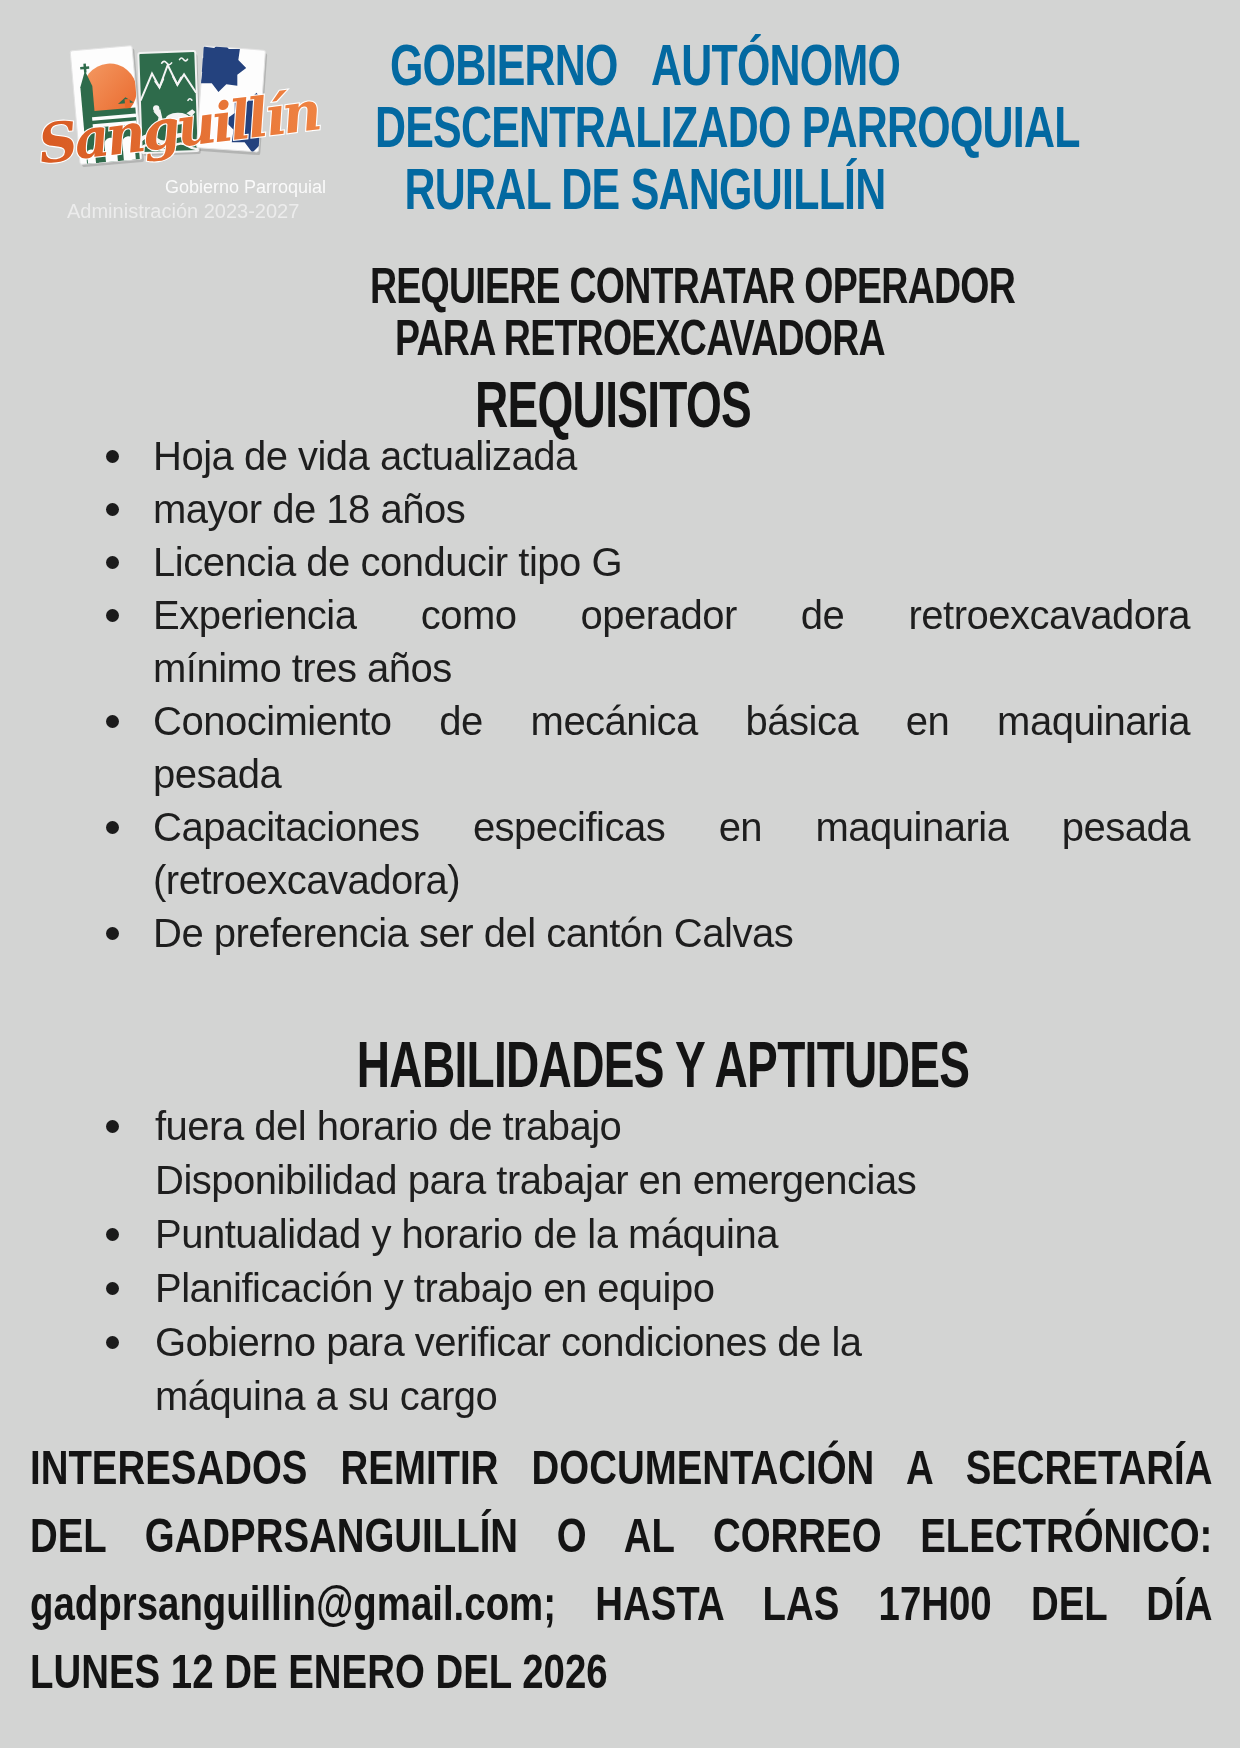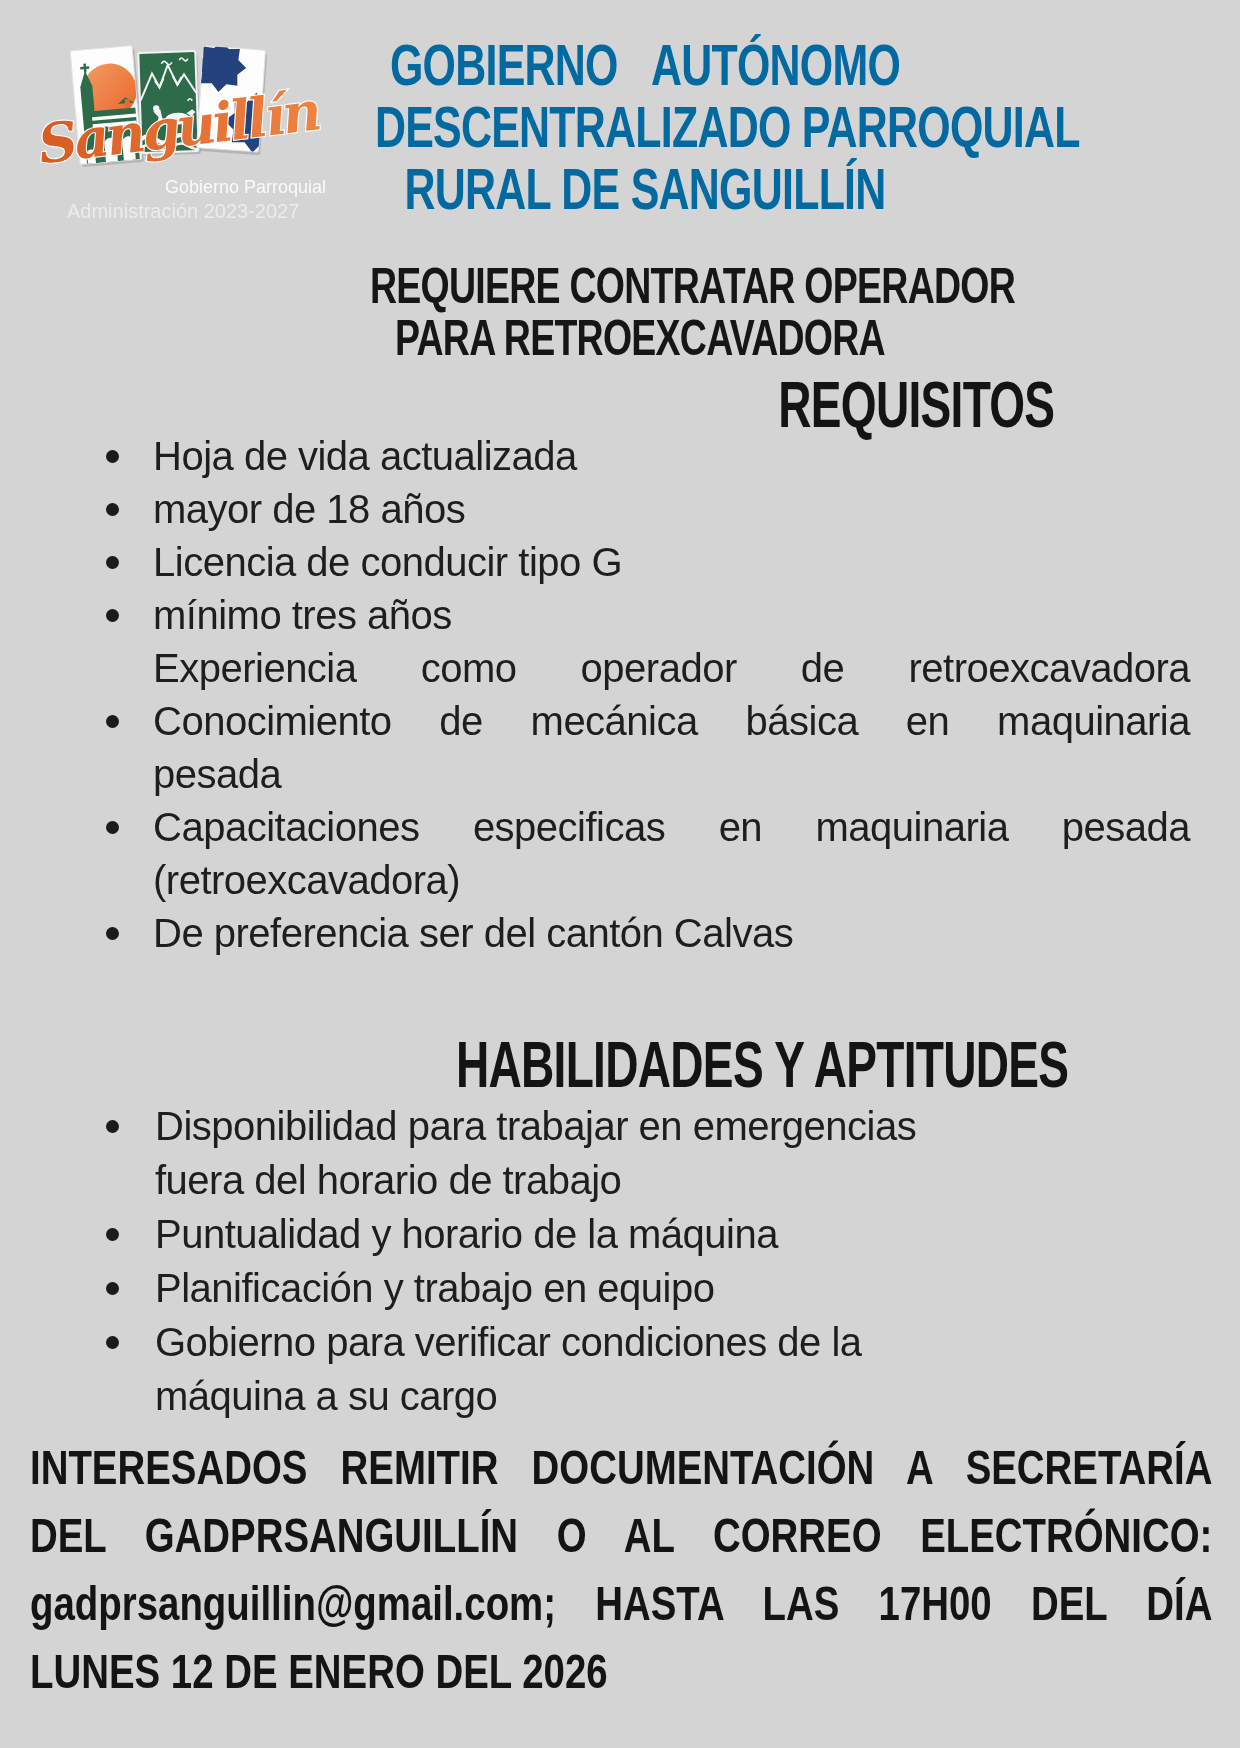--- a/index.html
+++ b/index.html
@@ -27,21 +27,21 @@
     left:280px;top:244px;width:720px;
     text-align:center;
     font-weight:700;font-size:50px;line-height:52px;
     color:#161616;letter-spacing:-1px;white-space:nowrap;margin-top:16px;
   }
   .subtitle .sl{transform:scaleX(0.75);transform-origin:50% 50%;}
 
   
   .heading{
     font-weight:700;font-size:64px;line-height:64px;
-    color:#141414;text-align:right;white-space:nowrap;letter-spacing:-1px;
+    color:#141414;text-align:center;white-space:nowrap;letter-spacing:-1px;
   }
   .heading .hx{transform:scaleX(0.72);transform-origin:50% 50%;}
   .heading1{left:0;top:373px;width:1226px;}
   .heading2{left:100px;top:1033px;width:1126px;}
 
   
   .blist{left:105px;width:1085px;}
   .list1{top:430px;}
   .list2{top:1099px;}
   .li{position:relative;}
@@ -182,22 +182,22 @@
   <div class="li">
     <span class="dot"></span>
     <div class="ln">mayor de 18 años</div>
   </div>
   <div class="li">
     <span class="dot"></span>
     <div class="ln">Licencia de conducir tipo G</div>
   </div>
   <div class="li">
     <span class="dot"></span>
+    <div class="ln jst">Experiencia como operador de retroexcavadora</div>
     <div class="ln">mínimo tres años</div>
-    <div class="ln jst">Experiencia como operador de retroexcavadora</div>
   </div>
   <div class="li">
     <span class="dot"></span>
     <div class="ln jst">Conocimiento de mecánica básica en maquinaria</div>
     <div class="ln">pesada</div>
   </div>
   <div class="li">
     <span class="dot"></span>
     <div class="ln jst">Capacitaciones especificas en maquinaria pesada</div>
     <div class="ln">(retroexcavadora)</div>
@@ -208,22 +208,22 @@
   </div>
 </div>
 
 <div class="abs heading heading2">
   <div class="hx">HABILIDADES Y APTITUDES</div>
 </div>
 
 <div class="abs blist list2">
   <div class="li">
     <span class="dot"></span>
+    <div class="ln">fuera del horario de trabajo</div>
     <div class="ln">Disponibilidad para trabajar en emergencias</div>
-    <div class="ln">fuera del horario de trabajo</div>
   </div>
   <div class="li">
     <span class="dot"></span>
     <div class="ln">Puntualidad y horario de la máquina</div>
   </div>
   <div class="li">
     <span class="dot"></span>
     <div class="ln">Planificación y trabajo en equipo</div>
   </div>
   <div class="li">

